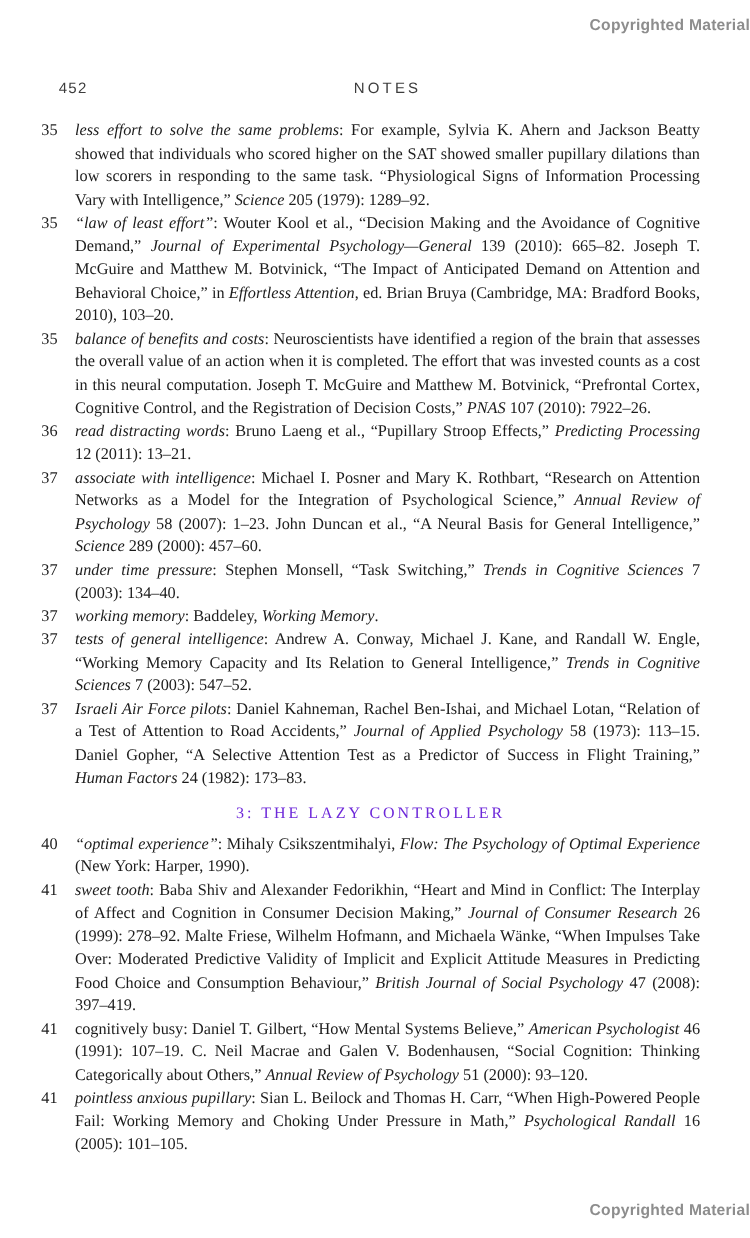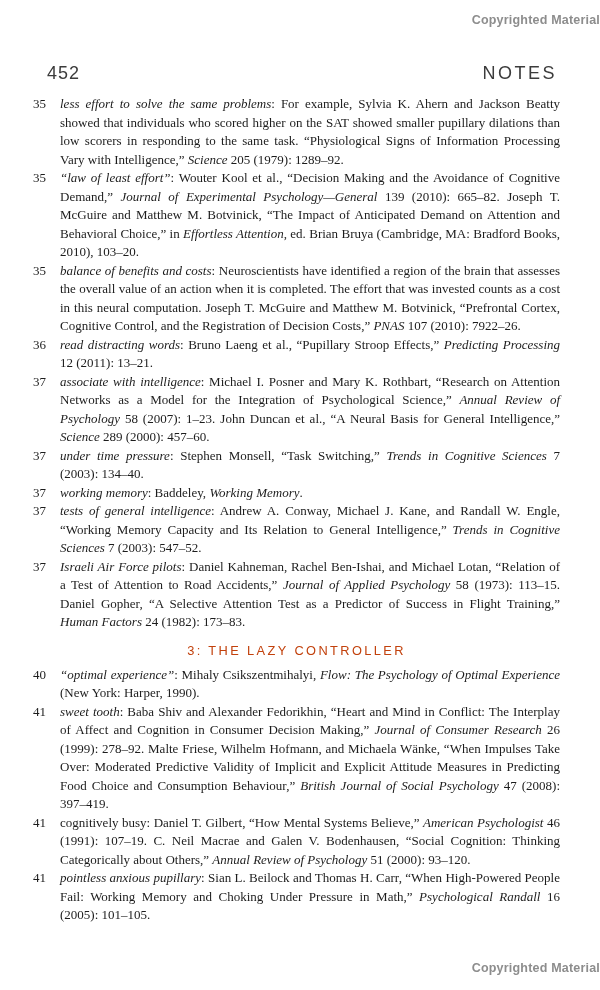--- a/index.html
+++ b/index.html
@@ -26,35 +26,35 @@
   }
   .copyright-band.top { top: 13px; }
   .copyright-band.bottom { bottom: 15px; }
   .page-header {
     position: absolute;
     top: 63px;
     left: 47px;
     right: 43px;
     height: 18px;
     font-family: "Liberation Sans", sans-serif;
-    font-size: 18px;
+    font-size: 12px;
     color: #3c3c3c;
   }
   .page-number {
     position: absolute;
     left: 0;
     top: 0;
     letter-spacing: 1px;
   }
   .running-head {
     position: absolute;
     left: 16px;
     right: 0;
     top: 0;
-    text-align: right;
+    text-align: center;
     letter-spacing: 2.5px;
   }
   .notes-body {
     position: absolute;
     top: 95px;
     left: 33px;
     width: 527px;
   }
   .note {
     margin: 0;
@@ -73,22 +73,22 @@
     text-indent: 0;
     font-style: normal;
   }
   .note .it { font-style: italic; }
   .section-heading {
     margin: 11px 0 8px 0;
     font-size: 12.8px;
     font-weight: normal;
     text-align: center;
     letter-spacing: 2.4px;
-    color: #c2410c;
-    font-family: Liberation Sans, sans-serif;
+    color: #6d28d9;
+    font-family: Liberation Serif, serif;
   }
 </style>
 </head>
 <body>
 
 <div class="page">
 
   <div class="copyright-band top">Copyrighted Material</div>
 
   <div class="page-header">

